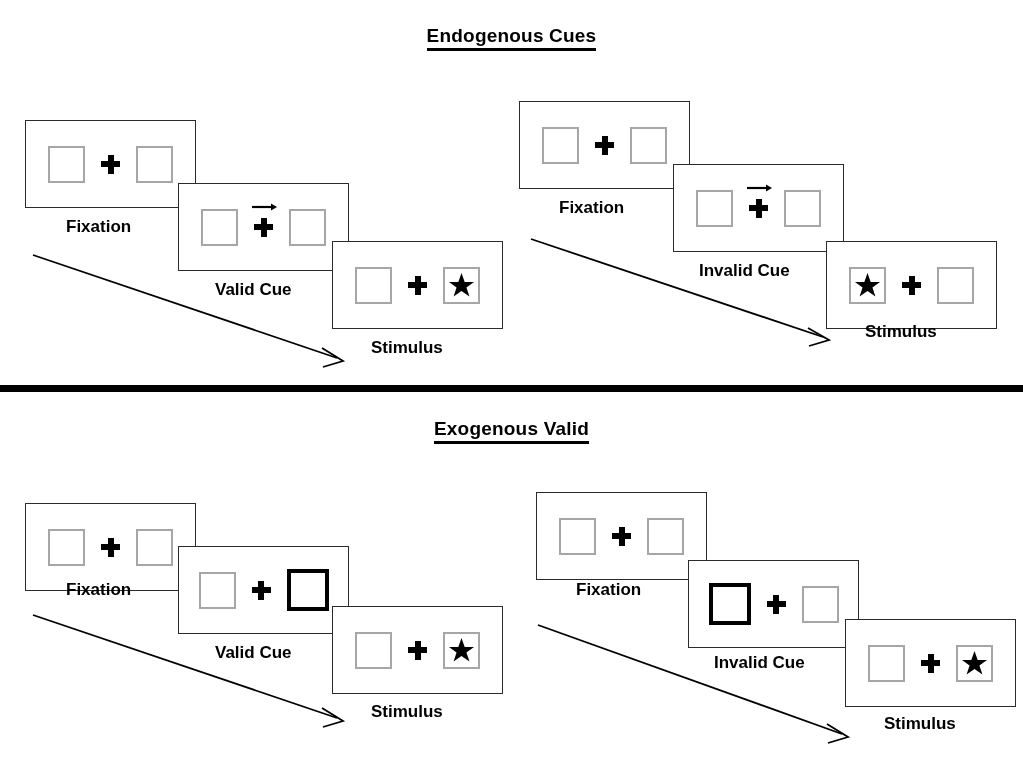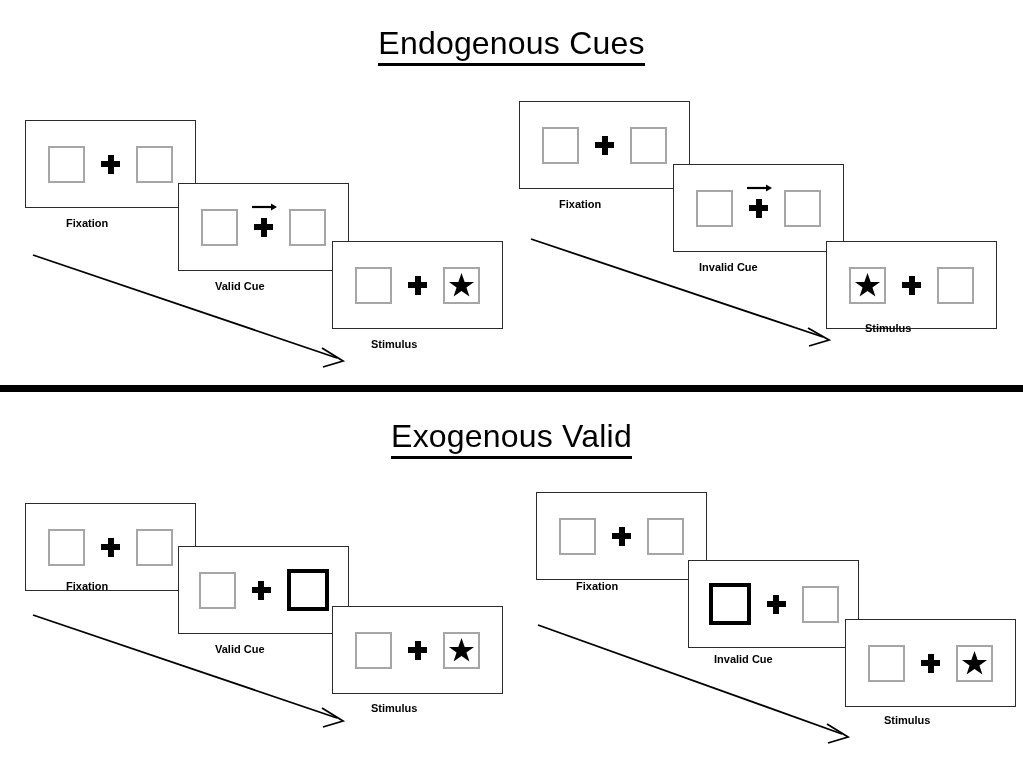--- a/index.html
+++ b/index.html
@@ -13,22 +13,22 @@
     position: relative;
     overflow: hidden;
     font-family: "Liberation Sans", sans-serif;
     color: #000000;
   }
 
   .section-title {
     position: absolute;
     width: 100%;
     text-align: center;
-    font-size: 32px;
-    font-weight: normal;
+    font-size: 19px;
+    font-weight: bold;
     letter-spacing: 0.2px;
     color: #000000;
   }
   .section-title span {
     border-bottom: 3px solid #000000;
     padding-bottom: 2px;
   }
 
   .divider {
     position: absolute;
@@ -107,21 +107,21 @@
   
   .star {
     width: 27px;
     height: 27px;
     display: block;
   }
 
   
   .caption {
     position: absolute;
-    font-size: 11px;
+    font-size: 17px;
     font-weight: bold;
     white-space: nowrap;
     color: #000000;
   }
 
   
   .time-arrow {
     position: absolute;
     overflow: visible;
   }

